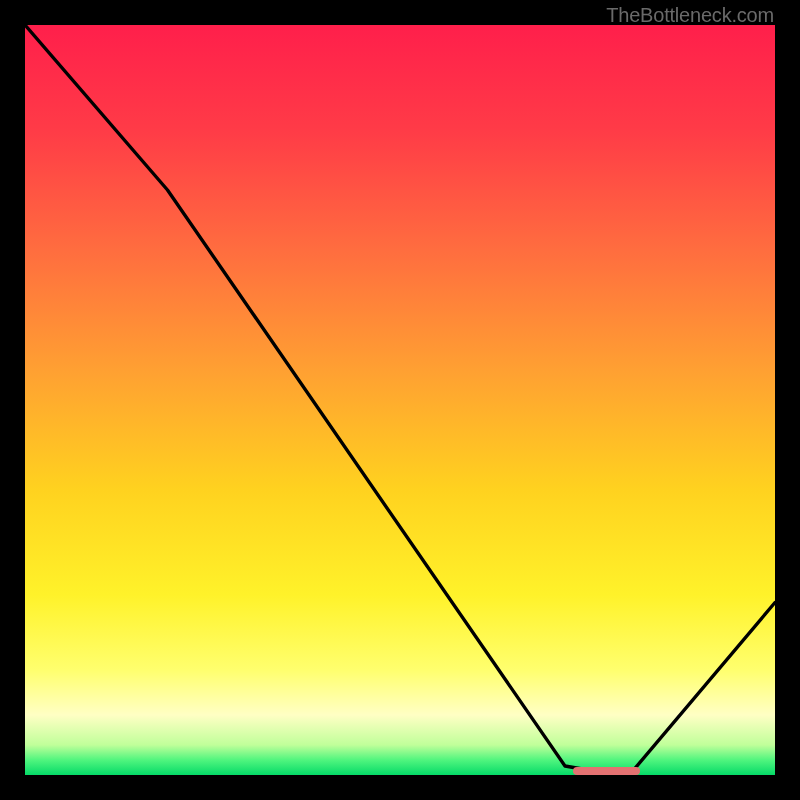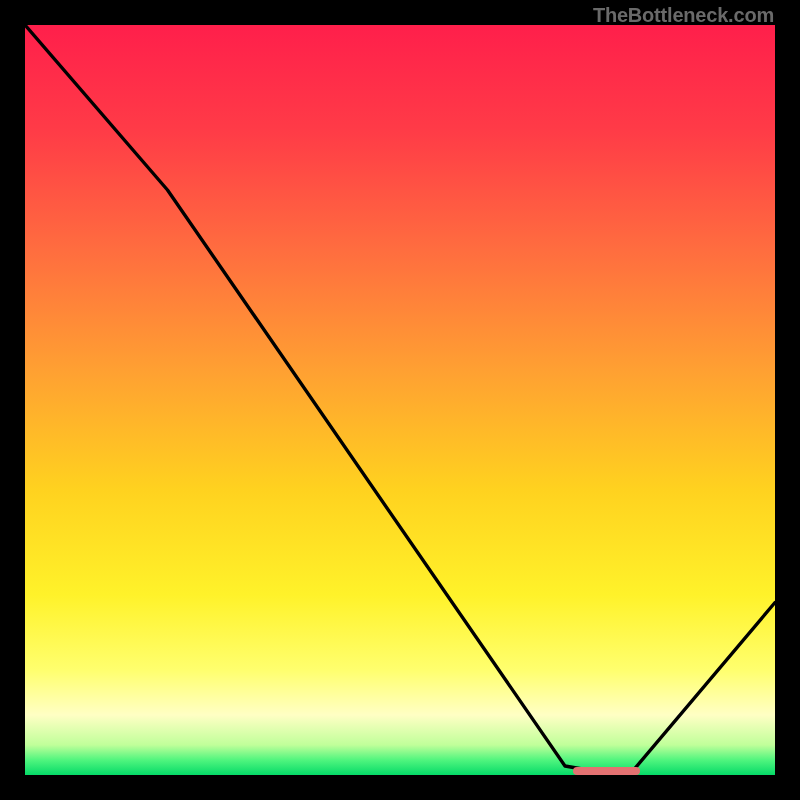--- a/index.html
+++ b/index.html
@@ -28,21 +28,21 @@
     top: 0;
     width: 100%;
     height: 100%;
   }
   .watermark {
     position: absolute;
     top: 4px;
     right: 26px;
     font-family: Arial, Helvetica, sans-serif;
     font-size: 20px;
-    font-weight: 700;
+    font-weight: 400;
     color: #6a6a6a;
     letter-spacing: -0.2px;
   }
   svg.curve {
     position: absolute;
     left: 0;
     top: 0;
     width: 100%;
     height: 100%;
   }

